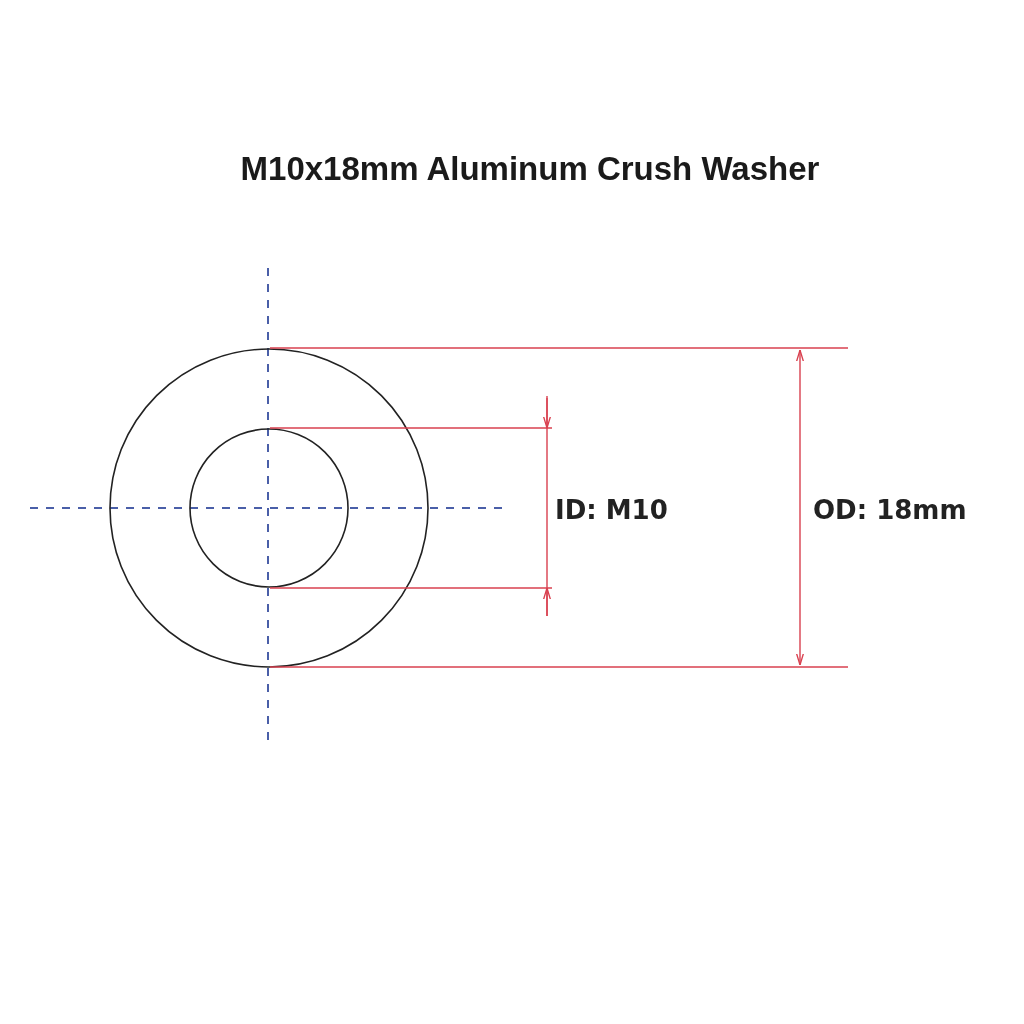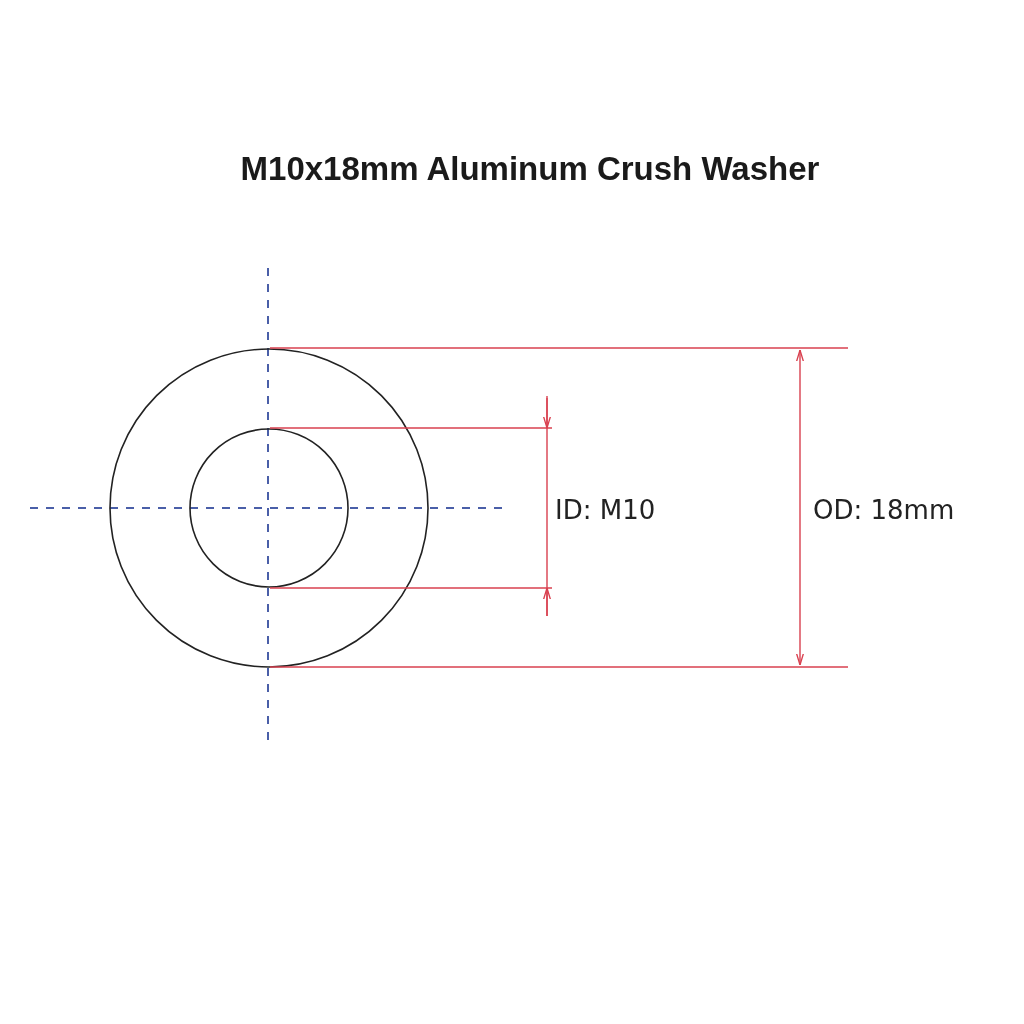--- a/index.html
+++ b/index.html
@@ -40,14 +40,14 @@
     <line x1="547" y1="396" x2="547" y2="616"></line>
     <line x1="547" y1="398" x2="547" y2="428" marker-end="url(#arr)"></line>
     <line x1="547" y1="616" x2="547" y2="588" marker-end="url(#arr)"></line>
   </g>
 
   <g stroke="#d9404f" stroke-width="1.4" fill="none">
     <line x1="800" y1="350" x2="800" y2="665" marker-start="url(#arr)" marker-end="url(#arr)"></line>
   </g>
 </svg>
 
-<div class="lbl" style="left:555px;top:495px;">ID: M10</div>
-<div class="lbl" style="left:813px;top:495px;">OD: 18mm</div>
+<div class="lbl" style="left:555px;top:495px;font-weight:bold;">ID: M10</div>
+<div class="lbl" style="left:813px;top:495px;font-weight:bold;">OD: 18mm</div>
 
 </body></html>

